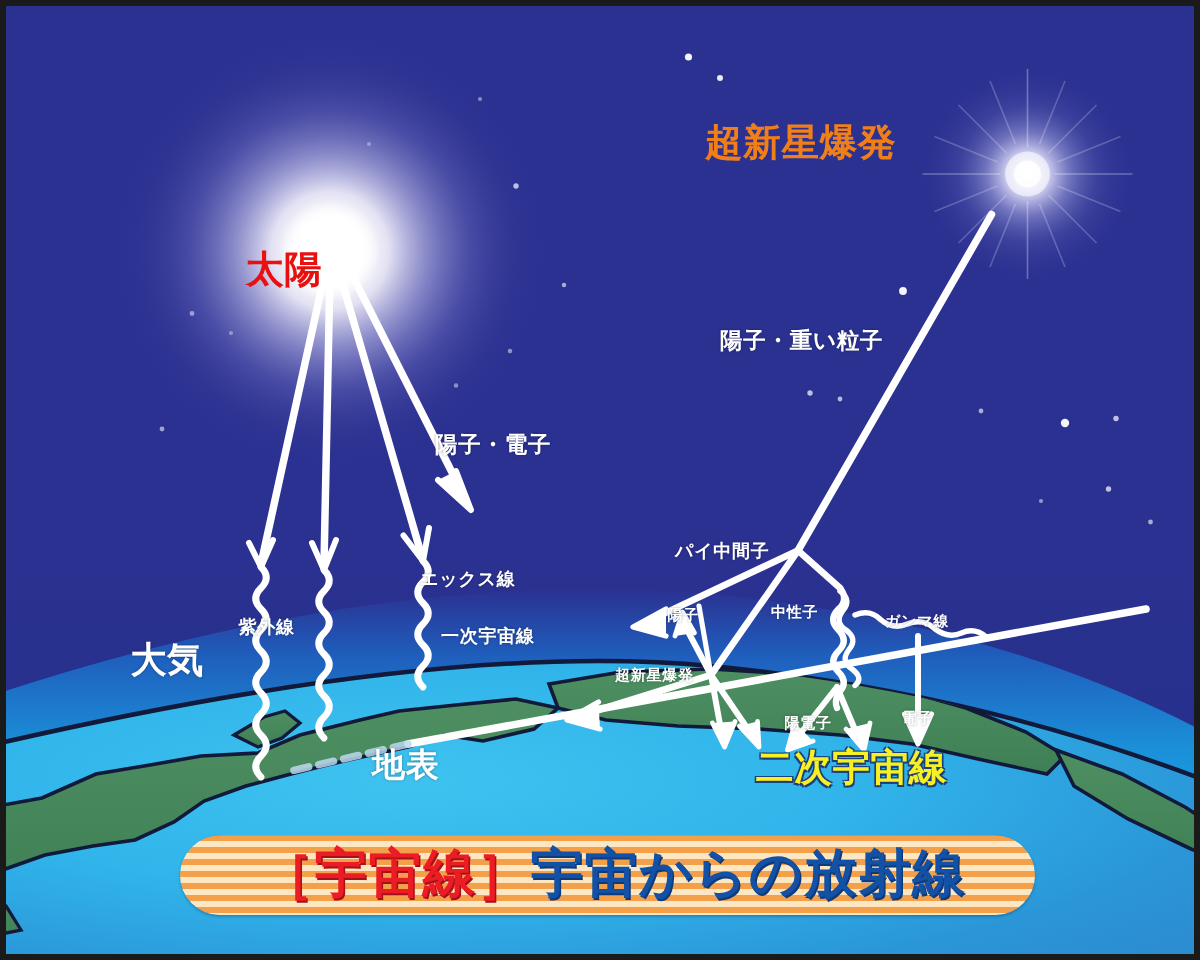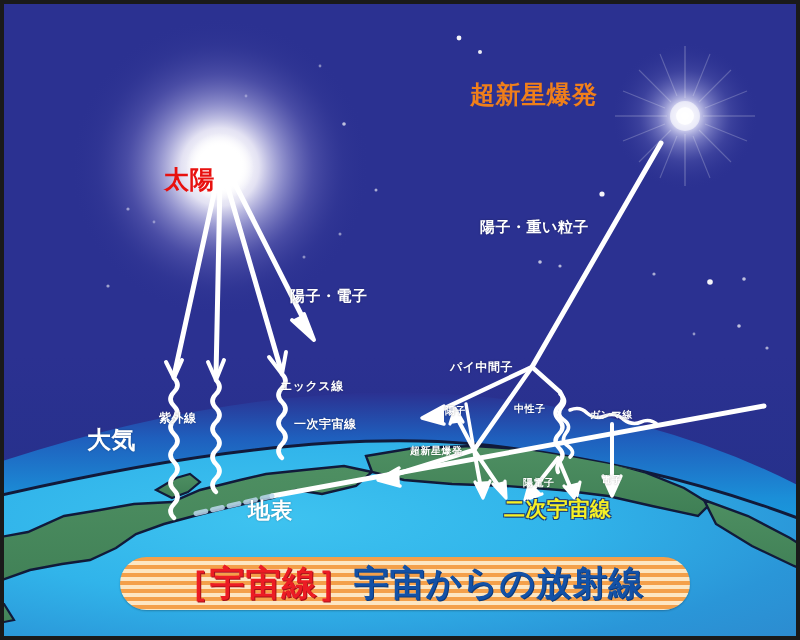--- a/index.html
+++ b/index.html
@@ -261,21 +261,21 @@
     </g>
   </svg>
 
   <div class="lbl lbl-red big" style="left:160px;top:163px;">太陽</div>
 
   <div class="lbl lbl-orange big" style="left:466px;top:78px;">超新星爆発</div>
 
   <div class="lbl lbl-white med" style="left:476px;top:216px;">陽子・重い粒子</div>
 
 
-  <div class="lbl lbl-yellow" style="left:500px;top:495px;font-size:21px;">二次宇宙線</div>
+  <div class="lbl lbl-yellow" style="left:500px;top:495px;font-size:25px;">二次宇宙線</div>
 
   <div class="lbl lbl-white med" style="left:286px;top:285px;">陽子・電子</div>
 
   <div class="lbl lbl-white sm" style="left:276px;top:376px;">エックス線</div>
 
   <div class="lbl lbl-white sm" style="left:155px;top:408px;">紫外線</div>
 
   <div class="lbl lbl-white" style="left:83px;top:424px;font-size:24px;">大気</div>
 
   <div class="lbl lbl-white" style="left:244px;top:496px;font-size:22px;">地表</div>

